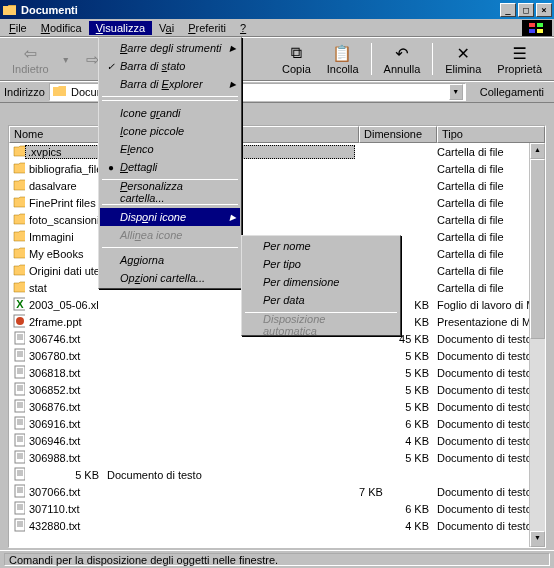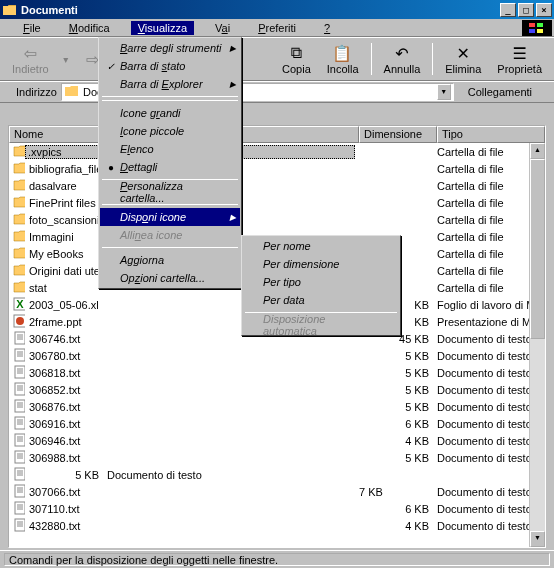--- a/index.html
+++ b/index.html
@@ -4,32 +4,32 @@
 <style>
 * { box-sizing: border-box; margin: 0; padding: 0; font-family: "MS Sans Serif", Tahoma, sans-serif; font-size: 11px; }
 body { background: #c0c0c0; width: 554px; height: 568px; overflow: hidden; position: relative; }
 
 .titlebar { background: linear-gradient(to right, #002266, #1084d0); height: 19px; display: flex; align-items: center; padding: 1px 2px; color: white; }
 .titlebar .icon { width: 16px; height: 14px; margin-right: 3px; }
 .titlebar .title { font-weight: bold; flex: 1; }
 .titlebar .btn { width: 16px; height: 14px; background: #c0c0c0; border: 1px solid; border-color: #fff #404040 #404040 #fff; margin-left: 2px; display: flex; align-items: center; justify-content: center; color: black; font-size: 9px; font-weight: bold; font-family: Marlett, monospace; }
 
 .menubar { height: 18px; background: #c0c0c0; display: flex; align-items: center; padding: 1px 2px; border-bottom: 1px solid #808080; }
-.menubar .mitem { padding: 1px 7px; margin-left: 14px; }
+.menubar .mitem { padding: 1px 7px; }
 .menubar .mitem.open { background: #000080; color: white; }
 .menubar .mitem .u { text-decoration: underline; }
 .menubar .logo { margin-left: auto; width: 30px; height: 16px; background: #000; display: flex; align-items: center; justify-content: center; }
 
 .toolbar { height: 44px; background: #c0c0c0; display: flex; align-items: center; border-top: 1px solid #fff; border-bottom: 1px solid #808080; padding: 0 4px; }
 .toolbar .tbtn { display: flex; flex-direction: column; align-items: center; padding: 2px 8px; color: #808080; font-size: 10px; }
 .toolbar .tbtn.enabled { color: #000; }
 .toolbar .tbtn .ticon { width: 20px; height: 20px; display: flex; align-items: center; justify-content: center; font-size: 16px; }
 .toolbar .sep { width: 1px; height: 32px; background: #808080; margin: 0 4px; border-right: 1px solid #fff; }
 
-.addrbar { height: 22px; background: #c0c0c0; display: flex; align-items: center; border-top: 1px solid #fff; border-bottom: 1px solid #808080; padding: 0 16px; gap: 4px; }
+.addrbar { height: 22px; background: #c0c0c0; display: flex; align-items: center; border-top: 1px solid #fff; border-bottom: 1px solid #808080; padding: 0 4px; gap: 4px; }
 .addrbar .lbl { }
 .addrbar .combo { flex: 1; background: white; border: 1px inset #fff; height: 18px; display: flex; align-items: center; padding: 0 2px; }
 .addrbar .dd { width: 14px; height: 16px; background: #c0c0c0; border: 1px outset #fff; margin-left: auto; text-align: center; font-size: 7px; line-height: 14px; }
 .addrbar .links { padding: 0 6px; }
 
 .listview { background: white; border: 1px inset #fff; position: absolute; left: 8px; right: 8px; top: 125px; bottom: 20px; overflow: hidden; }
 .lvheader { display: flex; background: #c0c0c0; height: 17px; }
 .lvheader .col { border: 1px solid; border-color: #fff #808080 #808080 #fff; padding: 1px 4px; height: 17px; overflow: hidden; }
 .lvrow { display: flex; height: 17px; align-items: center; }
 .lvrow .cell { padding: 0 4px; white-space: nowrap; overflow: hidden; }
@@ -428,25 +428,25 @@
     </div>
 </div>
 
 <div class="menu" style="left:241px; top:235px; width:160px">
   <div class="mrow">
       <span class="chk"></span>
       <span class="mtxt">Per nome</span>
     </div>
   <div class="mrow">
       <span class="chk"></span>
+      <span class="mtxt">Per tipo</span>
+    </div>
+  <div class="mrow">
+      <span class="chk"></span>
       <span class="mtxt">Per dimensione</span>
-    </div>
-  <div class="mrow">
-      <span class="chk"></span>
-      <span class="mtxt">Per tipo</span>
     </div>
   <div class="mrow">
       <span class="chk"></span>
       <span class="mtxt">Per data</span>
     </div>
   <div class="msep"></div>
   <div class="mrow dis">
       <span class="chk"></span>
       <span class="mtxt">Disposizione automatica</span>
     </div>

